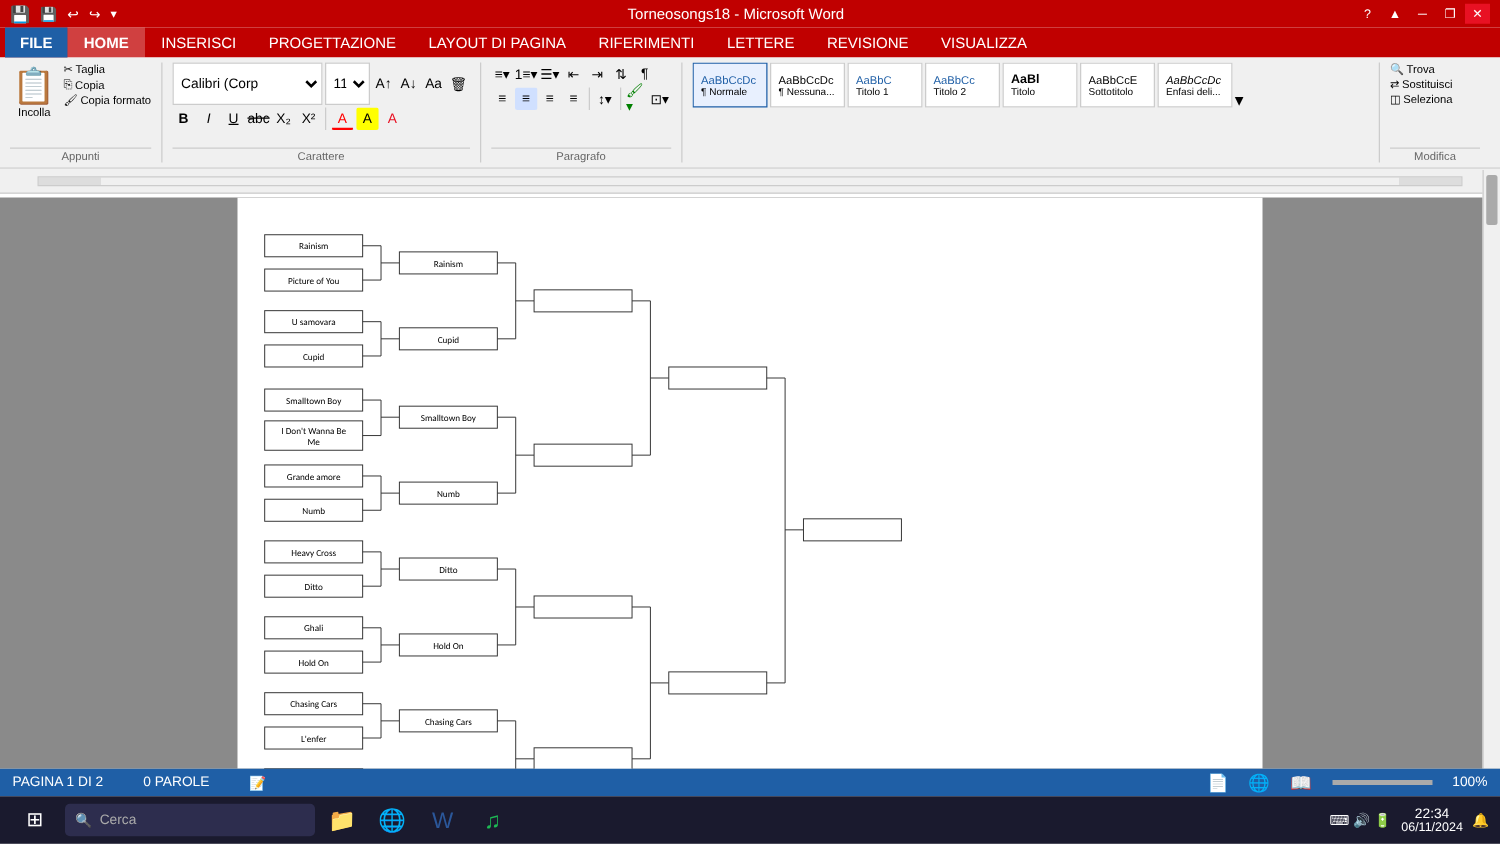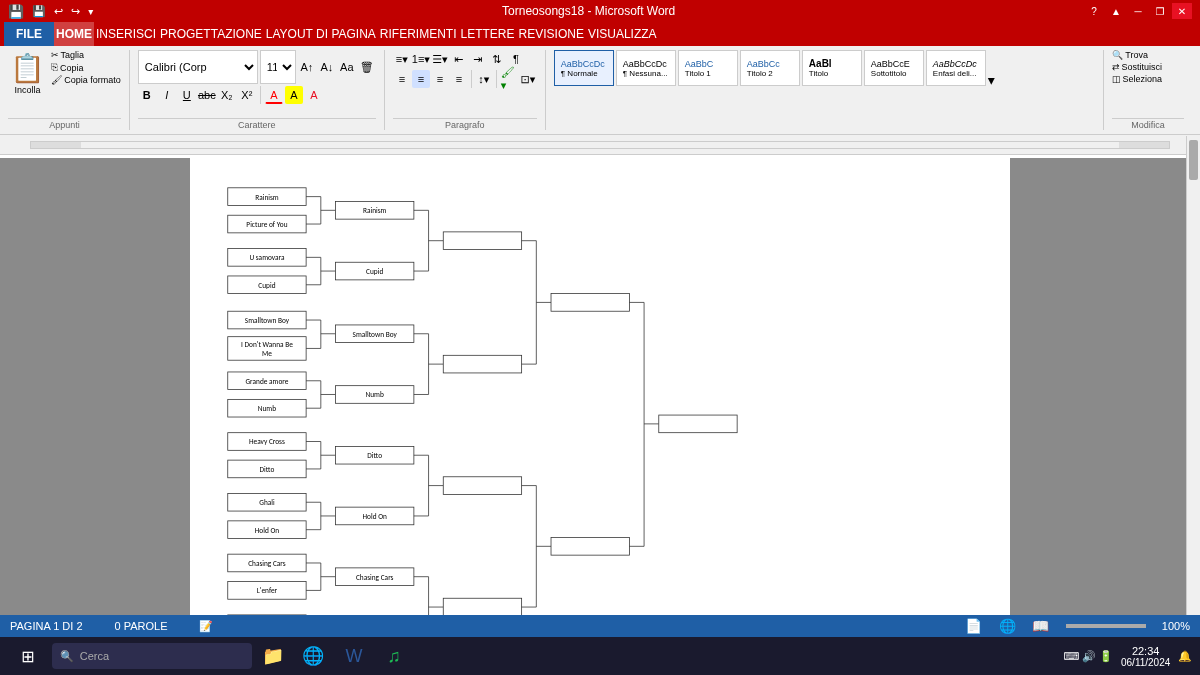--- a/index.html
+++ b/index.html
@@ -36,21 +36,21 @@
       color: white;
       padding: 2px 12px;
       font-size: 12px;
       font-weight: bold;
       height: 24px;
       display: flex; align-items: center;
       cursor: pointer;
     }
     #menu-bar .menu-item {
       color: white;
-      padding: 2px 2px;
+      padding: 2px 13px;
       font-size: 12px;
       cursor: pointer;
       height: 24px;
       display: flex; align-items: center;
     }
 
     
     #ribbon {
       background: #f0f0f0;
       border-bottom: 1px solid #ccc;
@@ -144,21 +144,21 @@
       bottom: 60px;
       background: #8a8a8a;
       overflow: hidden;
       display: flex;
       justify-content: center;
     }
     #doc-page {
       background: white;
       width: 820px;
       min-height: 100%;
-      padding: 20px 30px;
+      padding: 20px 14px;
       position: relative;
     }
 
     
     #scrollbar-v {
       position: absolute;
       right: 0;
       top: 136px;
       bottom: 60px;
       width: 14px;

